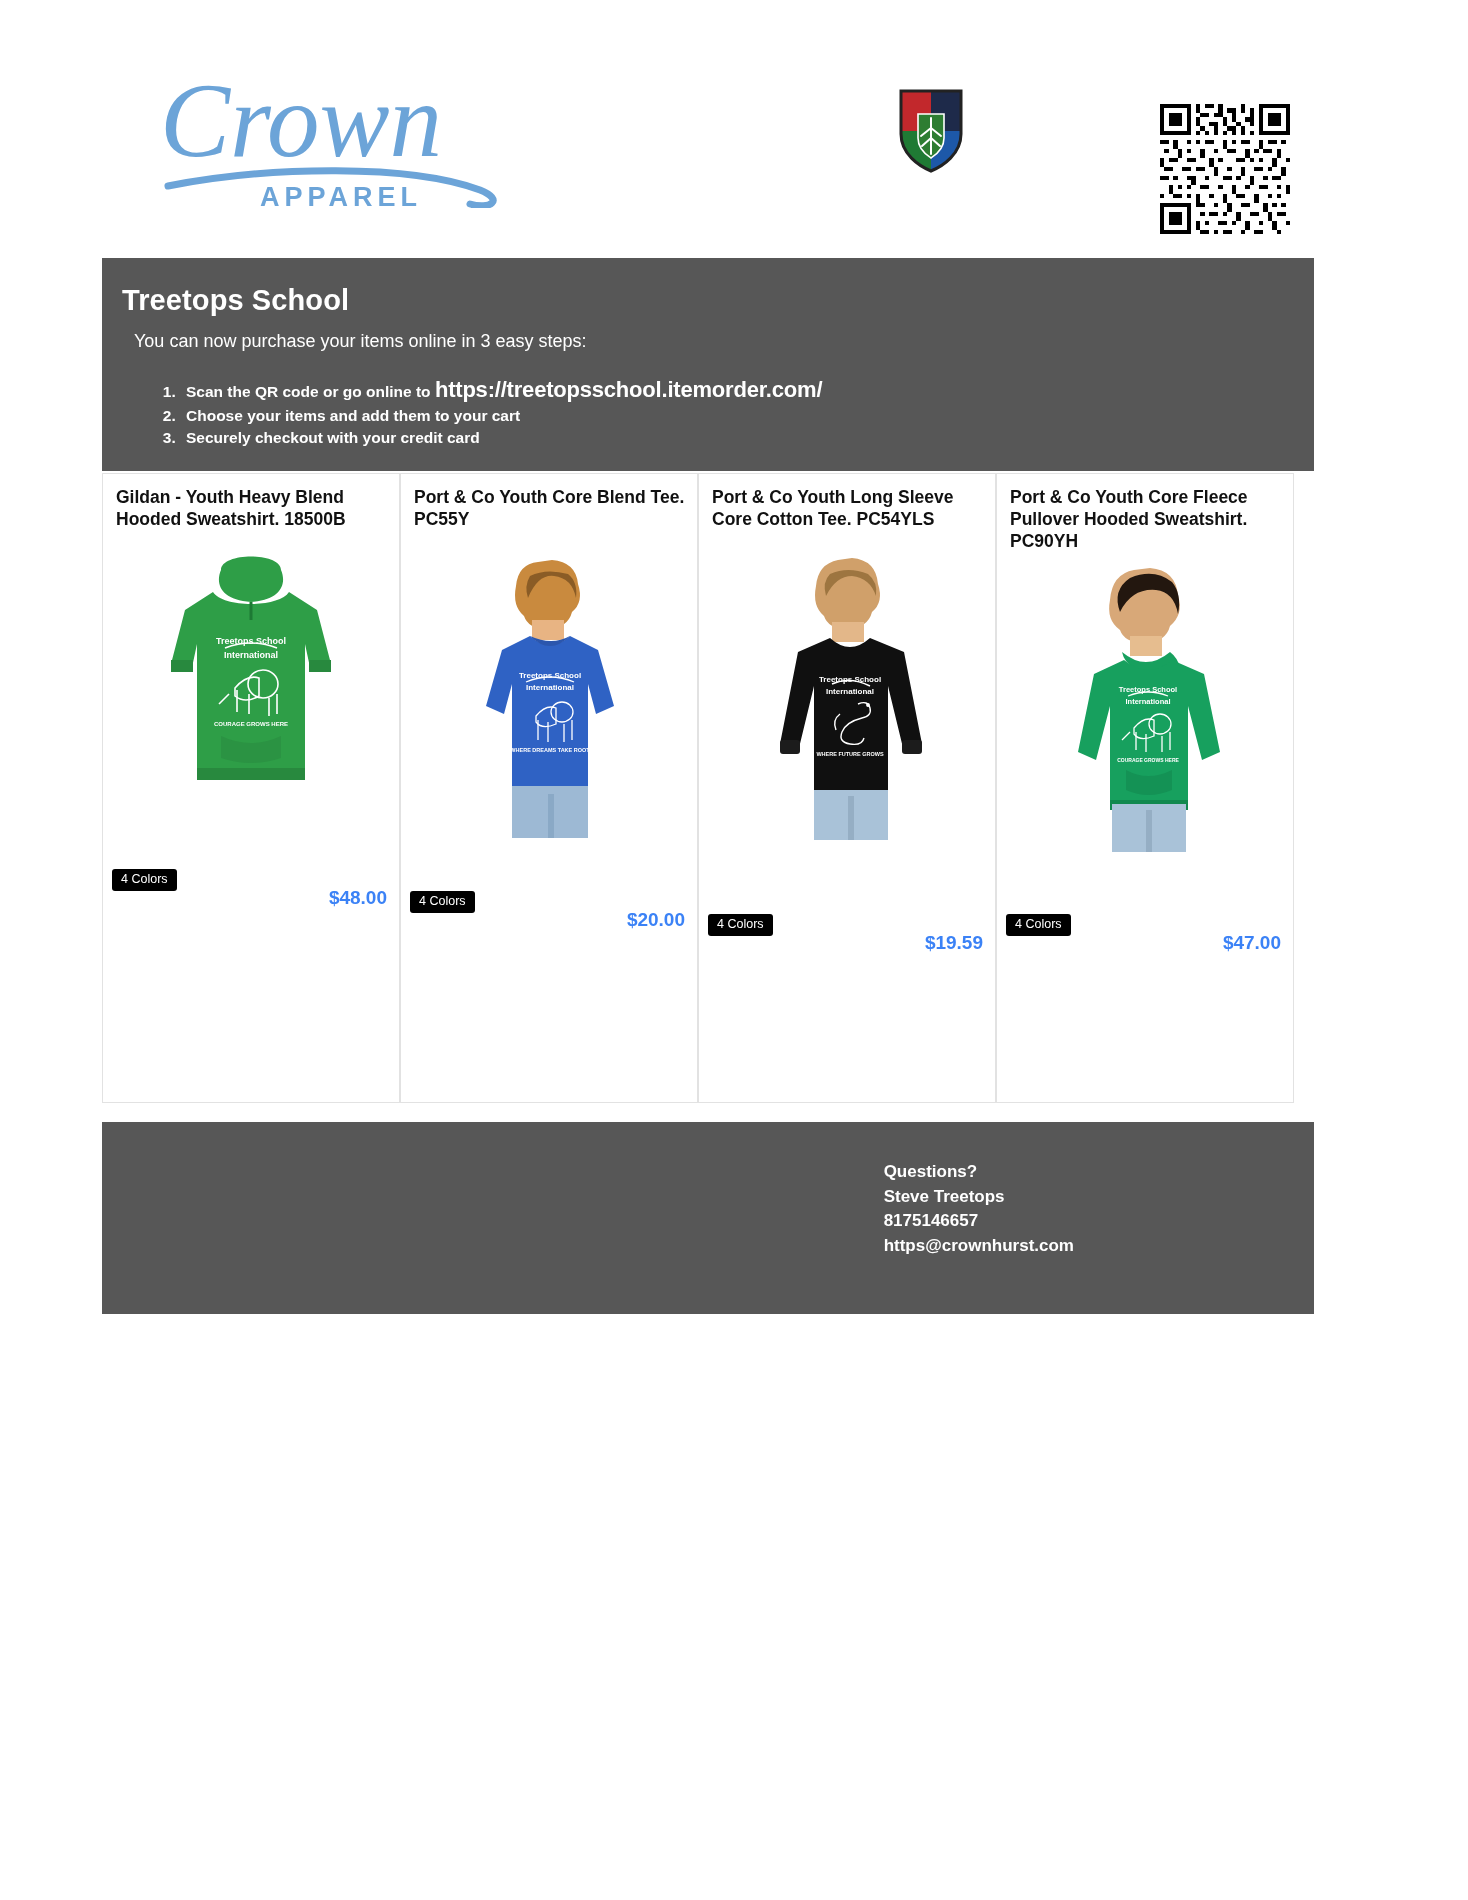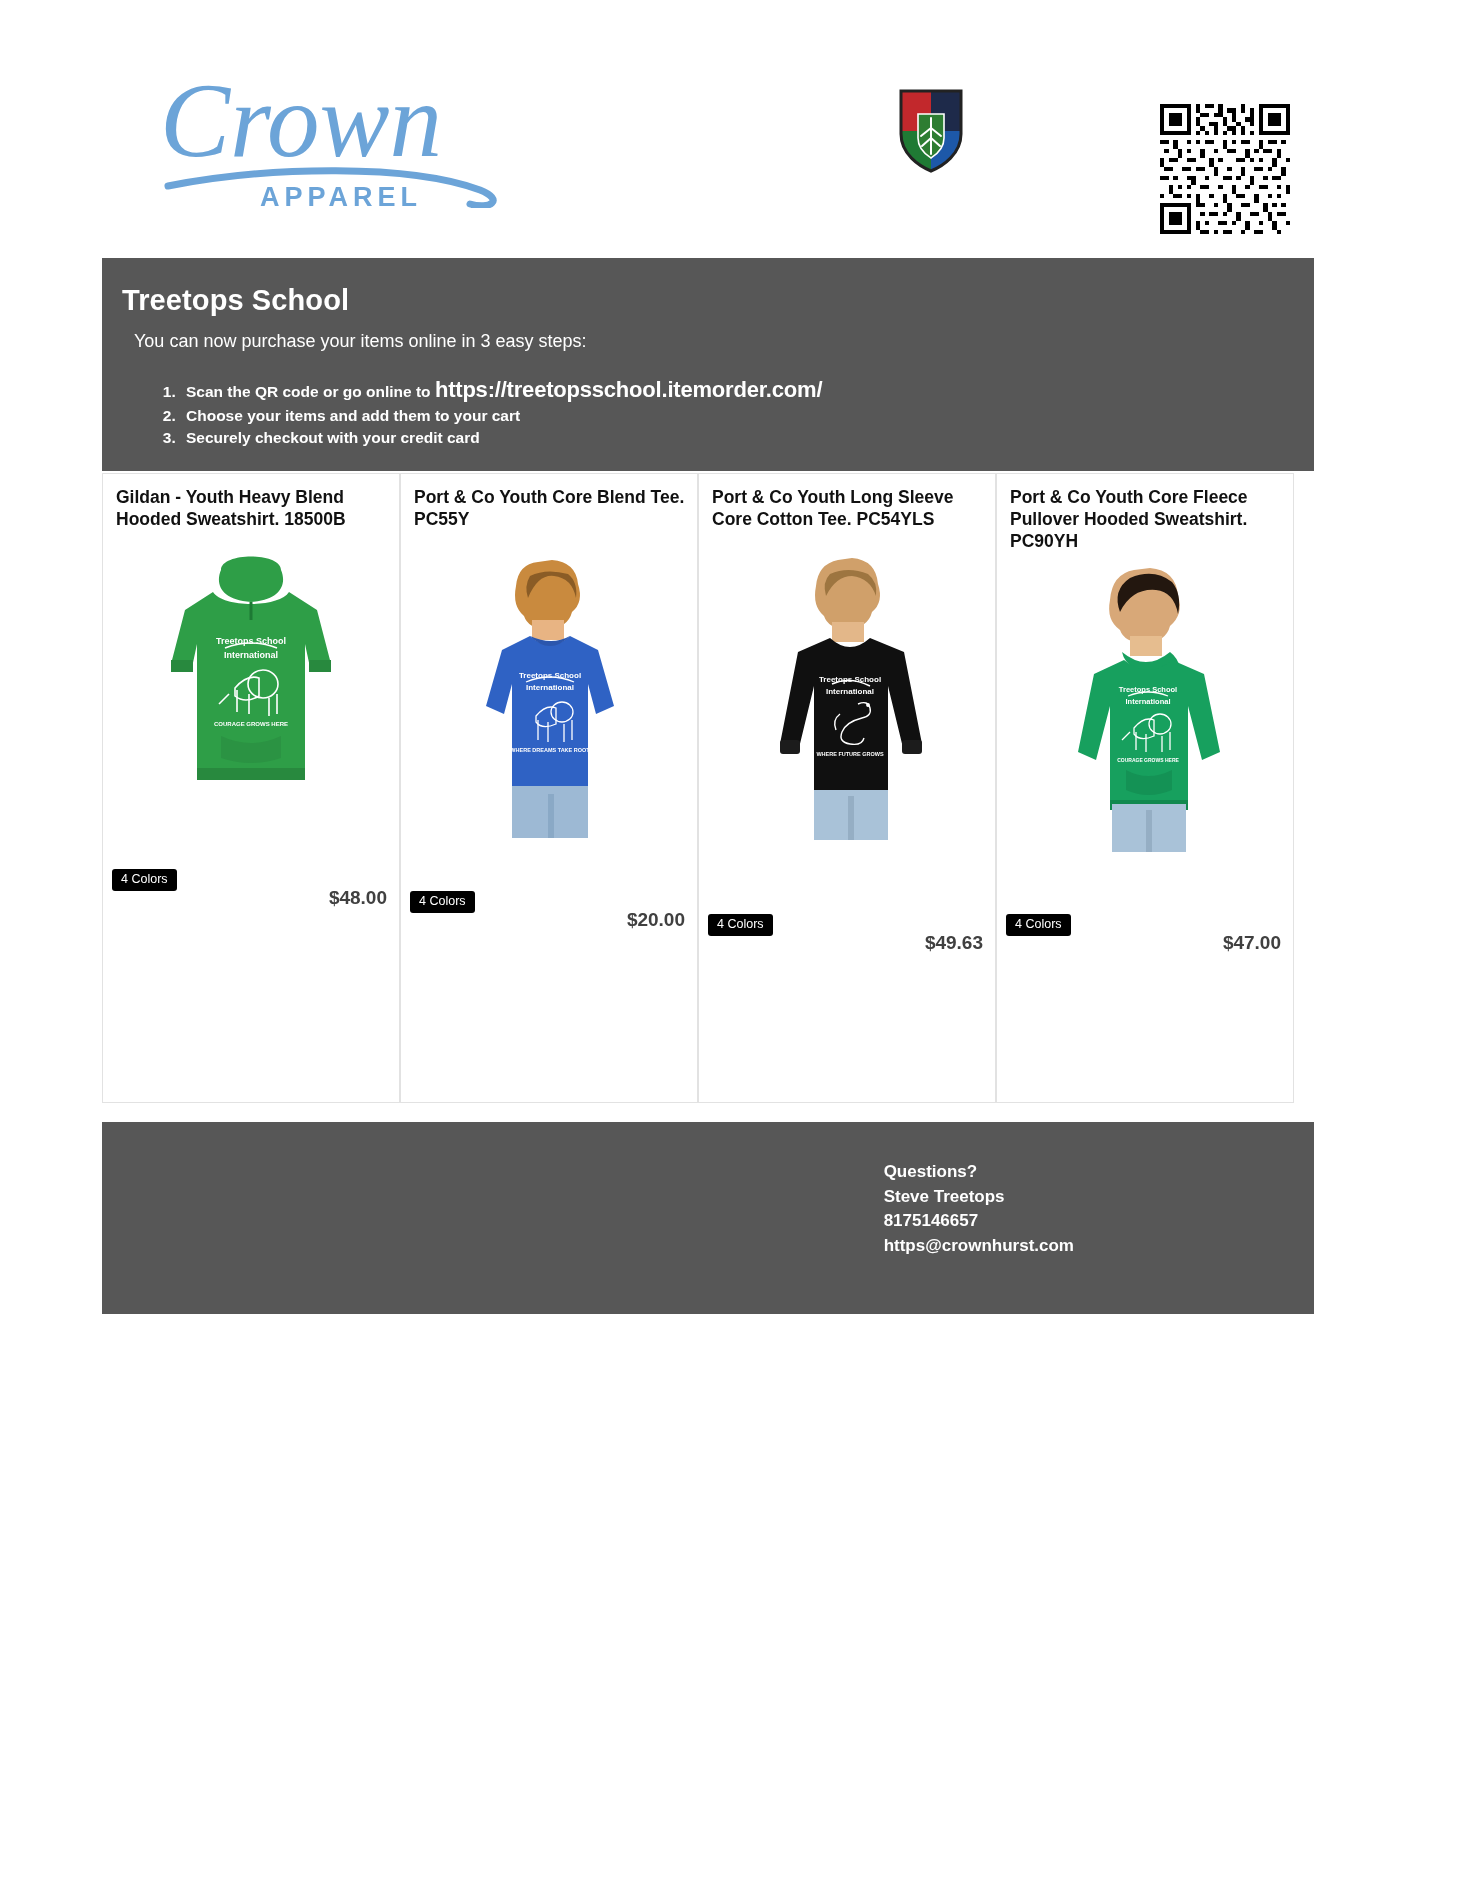--- a/index.html
+++ b/index.html
@@ -134,21 +134,21 @@
     border-radius: 3px;
     line-height: 1;
     white-space: nowrap;
   }
   .price {
     position: absolute;
     right: 12px;
     top: 18px;
     font-size: 19px;
     font-weight: bold;
-    color: #404040;
+    color: #3b82f6;
   }
 
   
   .card1 .badge-row { top: 395px; }
   .card2 .badge-row { top: 417px; }
   .card3 .badge-row { top: 440px; }
   .card4 .badge-row { top: 440px; }
 
   
   .footer {
@@ -457,21 +457,21 @@
           <path d="M100 170 Q92 176 96 186"></path>
           <circle cx="128" cy="161" r="1.2" fill="#ffffff"></circle>
         </g>
         <text x="110" y="138" font-size="8" fill="#ffffff" text-anchor="middle" font-weight="bold">Treetops School</text>
         <text x="110" y="150" font-size="8" fill="#ffffff" text-anchor="middle" font-weight="bold">International</text>
         <text x="110" y="212" font-size="5.5" fill="#ffffff" text-anchor="middle" font-weight="bold">WHERE FUTURE GROWS</text>
       </svg>
     </div>
     <div class="badge-row">
       <span class="badge">4 Colors</span>
-      <span class="price">$49.63</span>
+      <span class="price">$19.59</span>
     </div>
   </div>
 
   <div class="card card4">
     <div class="card-title">Port &amp; Co Youth Core Fleece Pullover Hooded Sweatshirt. PC90YH</div>
     <div class="card-img">
       <svg width="215" height="300" viewBox="0 0 215 300">
         <g>
           <path d="M96 14 Q74 18 72 44 Q68 64 82 74 Q86 86 106 88 Q128 86 132 70 Q146 58 140 40 Q138 14 112 12 Z" fill="#d8a878"></path>
           <path d="M82 56 Q74 34 92 22 Q116 12 134 26 Q144 38 140 58 Q136 36 118 34 Q94 32 82 56 Z" fill="#23170f"></path>

